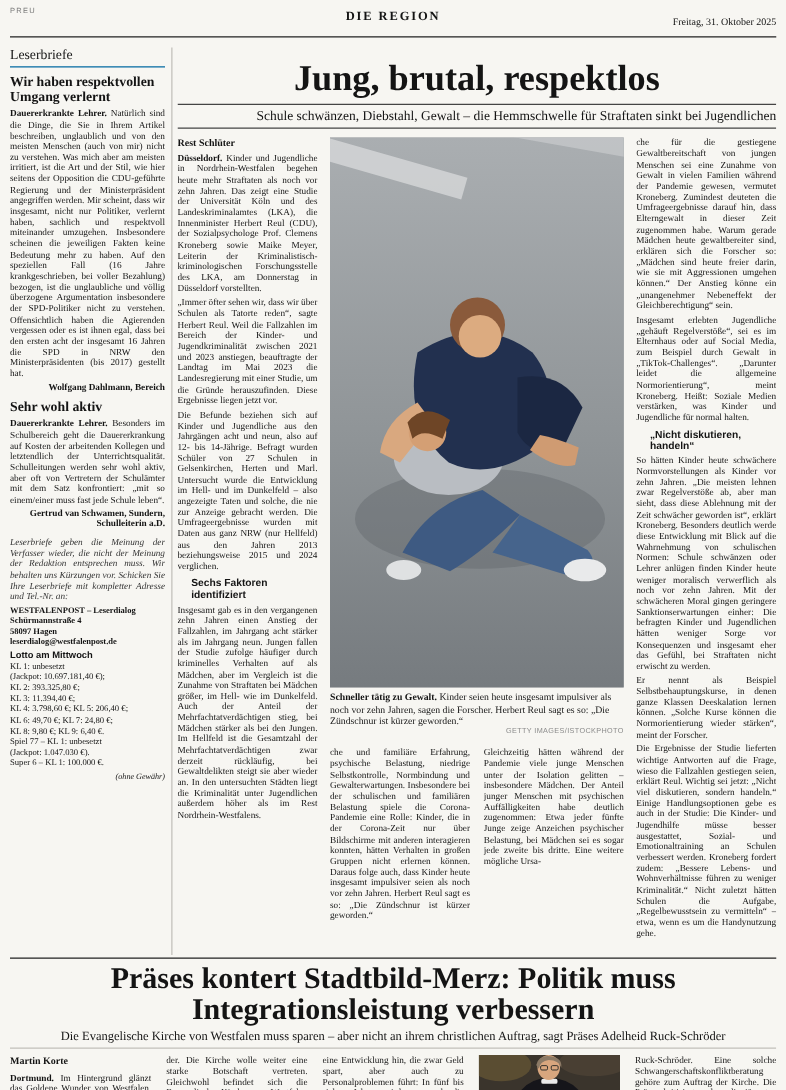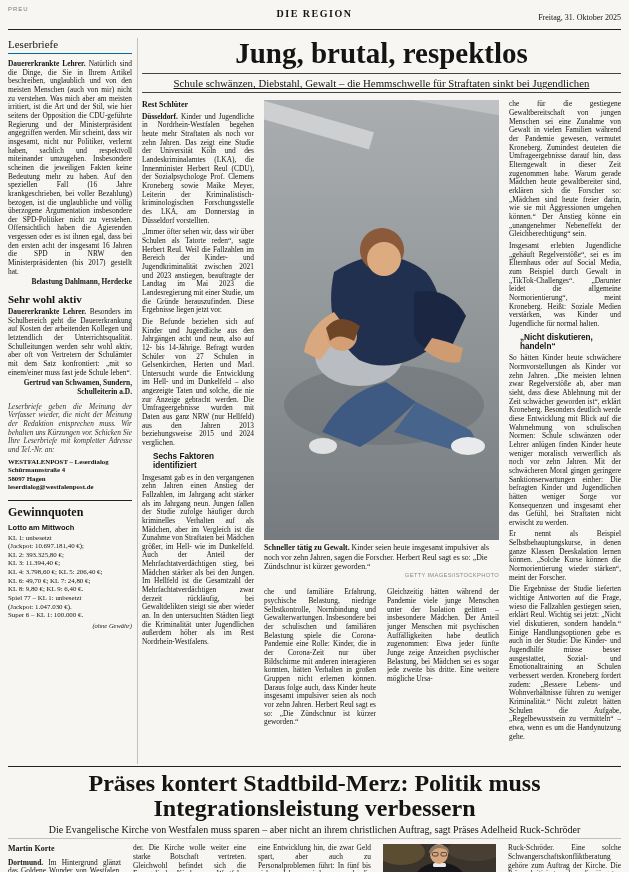--- a/index.html
+++ b/index.html
@@ -30,23 +30,23 @@
   .contact { white-space:pre-line; font-weight:bold; font-family:"Liberation Sans", sans-serif;
     font-size:6.8px !important; line-height:1.25 !important; text-align:left !important; margin-top:3px; }
   .gq-title { font-size:12px; font-weight:bold; border-top:1px solid #222;
     margin-top:8px; padding-top:4px; margin-bottom:3px; }
   .gq-sub { font-family:"Liberation Sans", sans-serif; font-weight:bold; font-size:7.5px; margin-bottom:2px; }
   .gq-lines { white-space:pre-line; font-size:6.9px; line-height:1.25; }
   .gq-disc { font-size:6.5px; font-style:italic; text-align:right; margin-top:2px; }
   .v-rule { position:absolute; left:137px; top:38px; height:726px; border-left:1px solid #c2c0ba; }
   
   .main { position:absolute; left:142px; top:34px; width:479px; height:730px; overflow:hidden; }
-  .headline { text-align:center; font-size:29px; font-weight:bold; line-height:1.05; margin-top:4px; }
+  .headline { text-align:center; font-size:29px; font-weight:bold; line-height:1.05; margin-top:14px; }
   .dek-wrap { border-top:1px solid #444; border-bottom:1px solid #444; margin-top:5px; padding:3px 0; }
-  .dek { text-align:center; font-size:10.8px;text-decoration:underline; }
+  .dek { text-align:right; font-size:10.8px; }
   .body-area { position:relative; margin-top:7px; height:650px; }
   .col { position:absolute; overflow:hidden; }
   .col p { margin-bottom:3px; }
   .col1 { left:0; top:0; width:112px; height:650px; }
   .col2 { left:122px; top:488px; width:112px; height:162px; }
   .col3 { left:245px; top:488px; width:112px; height:162px; }
   .col4 { left:367px; top:0; width:112px; height:650px; }
   .byline { font-family:"Liberation Sans", sans-serif; font-weight:bold;
     font-size:8px !important; margin-bottom:5px; text-align:left !important; }
   .subhead { font-family:"Liberation Sans", sans-serif; font-size:8.2px; line-height:1.15;
@@ -74,34 +74,34 @@
 
   <header class="masthead">
     <span class="folio">PREU</span>
     <div class="section-title">DIE REGION</div>
     <span class="mdate">Freitag, 31. Oktober 2025</span>
   </header>
 
   <aside class="sidebar">
     <h2 class="lb-title">Leserbriefe</h2>
 
+    <h3 class="letter-head">Wir haben respektvollen Umgang verlernt</h3>
     <p><b class="lead">Dauererkrankte Lehrer.</b> <span>Natürlich sind die Dinge, die Sie in Ihrem Artikel beschreiben, unglaublich und von den meisten Menschen (auch von mir) nicht zu verstehen. Was mich aber am meisten irritiert, ist die Art und der Stil, wie hier seitens der Opposition die CDU-geführte Regierung und der Ministerpräsident angegriffen werden. Mir scheint, dass wir insgesamt, nicht nur Politiker, verlernt haben, sachlich und respektvoll miteinander umzugehen. Insbesondere scheinen die jeweiligen Fakten keine Bedeutung mehr zu haben. Auf den speziellen Fall (16 Jahre krankgeschrieben, bei voller Bezahlung) bezogen, ist die unglaubliche und völlig überzogene Argumentation insbesondere der SPD-Politiker nicht zu verstehen. Offensichtlich haben die Agierenden vergessen oder es ist ihnen egal, dass bei den ersten acht der insgesamt 16 Jahren die SPD in NRW den Ministerpräsidenten (bis 2017) gestellt hat.</span></p>
-    <p class="sig">Belastung Dahlmann, Herdecke</p>
+    <p class="sig">Wolfgang Dahlmann, Bereich</p>
 
     <h3 class="letter-head">Sehr wohl aktiv</h3>
     <p><b class="lead">Dauererkrankte Lehrer.</b> <span>Besonders im Schulbereich geht die Dauererkrankung auf Kosten der arbeitenden Kollegen und letztendlich der Unterrichtsqualität. Schulleitungen werden sehr wohl aktiv, aber oft von Vertretern der Schulämter mit dem Satz konfrontiert: „mit so einem/einer muss fast jede Schule leben“.</span></p>
     <p class="sig">Gertrud van Schwamen, Sundern, Schulleiterin a.D.</p>
 
     <p class="note">Leserbriefe geben die Meinung der Verfasser wieder, die nicht der Meinung der Redaktion entsprechen muss. Wir behalten uns Kürzungen vor. Schicken Sie Ihre Leserbriefe mit kompletter Adresse und Tel.-Nr. an:</p>
     <p class="contact">WESTFALENPOST – Leserdialog
 Schürmannstraße 4
 58097 Hagen
 leserdialog@westfalenpost.de</p>
 
-    <h2 class="gq-title">Gewinnquoten</h2>
     <div class="gq-sub">Lotto am Mittwoch</div>
     <div class="gq-lines">KL 1: unbesetzt
 (Jackpot: 10.697.181,40 €);
 KL 2: 393.325,80 €;
 KL 3: 11.394,40 €;
 KL 4: 3.798,60 €; KL 5: 206,40 €;
 KL 6: 49,70 €; KL 7: 24,80 €;
 KL 8: 9,80 €; KL 9: 6,40 €.
 Spiel 77 – KL 1: unbesetzt
 (Jackpot: 1.047.030 €).

